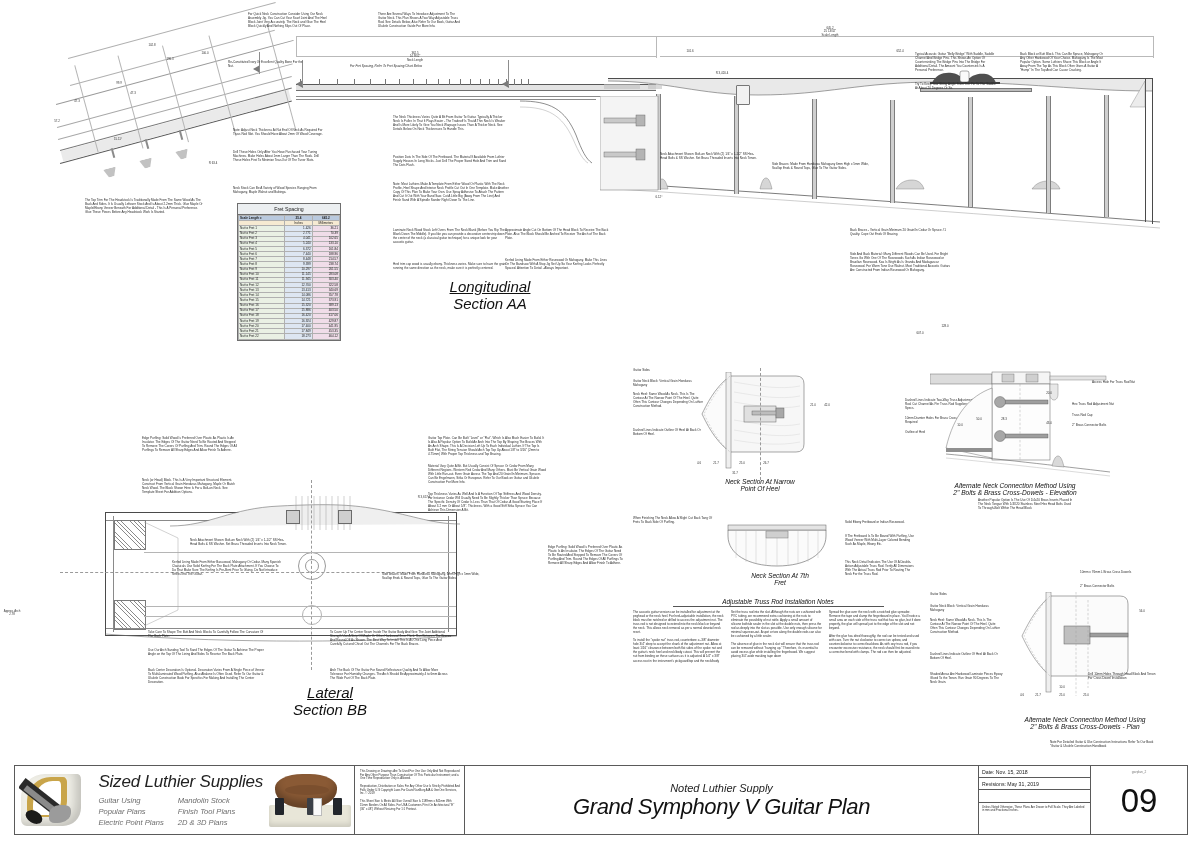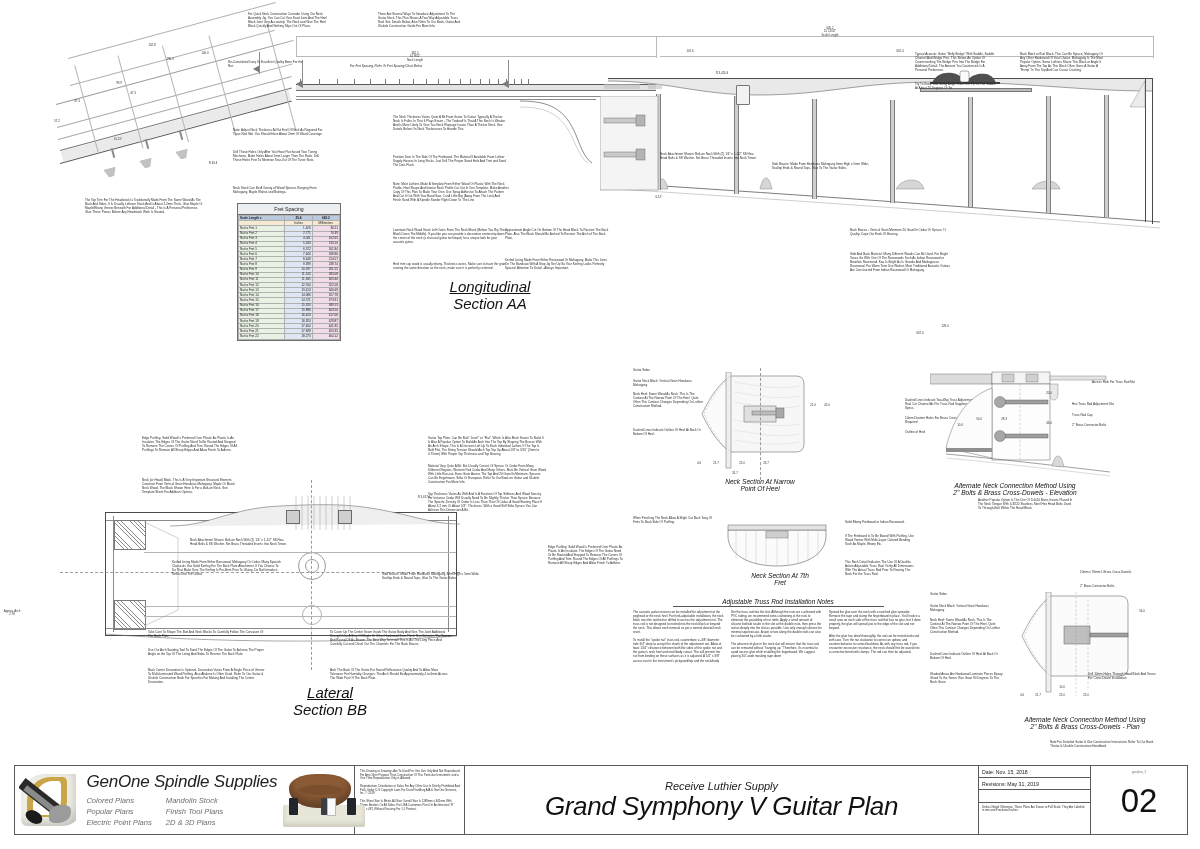--- a/index.html
+++ b/index.html
@@ -53,21 +53,21 @@
   .tb-cell{border-right:1.1px solid #5a5a5a;height:100%;box-sizing:border-box;}
   #tb-logo{width:340px;display:flex;align-items:center;padding:3px 4px;gap:4px;position:relative;}
   #tb-logo .brandwrap{flex:1;padding-left:6px;}
   #tb-logo .brand{font-style:italic;font-size:17px;color:#222;white-space:nowrap;letter-spacing:-.2px;}
   #tb-logo .plans{display:flex;gap:14px;margin-top:3px;}
   #tb-logo .plans div{font-style:italic;font-size:7.6px;color:#6d6d6d;line-height:1.45;}
   #tb-copy{width:110px;padding:4px 4px 0 5px;}
   #tb-copy p{margin:0 0 4px;font-size:2.85px;line-height:1.3;color:#2d2d2d;}
   #tb-title{flex:1;display:flex;flex-direction:column;align-items:center;justify-content:center;}
   #tb-title .sup{font-style:italic;font-size:11px;color:#222;margin-bottom:1px;}
-  #tb-title .main{font-style:italic;font-size:26px;color:#111;letter-spacing:-.4px;line-height:1.05;}
+  #tb-title .main{font-style:italic;font-size:22px;color:#111;letter-spacing:-.4px;line-height:1.05;}
   #tb-meta{width:112px;display:flex;flex-direction:column;}
   #tb-meta .row{border-bottom:.9px solid #5a5a5a;padding:2.5px 3px;font-size:5.2px;color:#222;}
   #tb-meta .row.blank{flex:0 0 7px;}
   #tb-meta .fine{padding:2.5px 3px;font-size:2.85px;line-height:1.32;color:#2d2d2d;}
   #tb-num{width:96px;display:flex;flex-direction:column;align-items:center;justify-content:center;border-right:none;position:relative;}
   #tb-num .code{position:absolute;top:4px;font-size:3.2px;color:#777;}
   #tb-num .no{font-size:33px;color:#111;line-height:1;}
 
   
   .logo-art{width:72px;height:58px;position:relative;overflow:hidden;}
@@ -703,24 +703,24 @@
       <div class="logo-art">
         <div class="mold"></div>
           <div class="inner"></div>
           <div class="inner2"></div>
         <div class="strip"></div>
           <div class="strip2"></div>
           <div class="hole"></div>
           <div class="blob"></div>
       </div>
       <div class="brandwrap">
-        <div class="brand">GenOne Spindle Supplies</div>
+        <div class="brand">Sized Luthier Supplies</div>
         <div class="plans">
           <div>
-            <div>Colored Plans</div>
+            <div>Guitar Using</div>
             <div>Popular Plans</div>
             <div>Electric Point Plans</div>
           </div>
           <div>
             <div>Mandolin Stock</div>
             <div>Finish Tool Plans</div>
             <div>2D &amp; 3D Plans</div>
           </div>
         </div>
       </div>
@@ -735,30 +735,30 @@
       </div>
     </div>
 
     <div class="tb-cell" id="tb-copy">
       <p>This Drawing or Drawings Are To Used For One Use Only And Not Reproduced For Any Other Purpose Than Construction Of This Particular Instrument; and a One Time Reproduction Only is Allowed.</p>
       <p>Reproduction, Distribution or Sales For Any Other Use Is Strictly Prohibited And Falls Under U.S Copyright Laws For David VanBurg AIA &amp; GenOne Services, Inc.  © 2019</p>
       <p>This Sheet Size Is Metric A0 Size Overall Size Is 1189mm x 841mm With 15mm Borders On All Sides.  For USA Customers Print On Architectural "E" (36" x 48") Without Resizing For 1:1 Printout.</p>
     </div>
 
     <div class="tb-cell" id="tb-title">
-      <div class="sup">Receive Luthier Supply</div>
+      <div class="sup">Noted Luthier Supply</div>
       <div class="main">Grand Symphony V Guitar Plan</div>
     </div>
 
     <div class="tb-cell" id="tb-meta">
       <div class="row">Date: Nov. 15, 2018</div>
       <div class="row">Revisions: May 31, 2019</div>
       <div class="row blank"></div>
       <div class="fine">Unless Noted Otherwise, These Plans Are Drawn to Full Scale. They Are Labeled in mm and Fractional Inches.</div>
     </div>
 
     <div class="tb-cell" id="tb-num">
       <div class="code">gsvplan_2</div>
-      <div class="no">02</div>
+      <div class="no">09</div>
     </div>
   </div>
 
 </div>
 
 </body></html>

